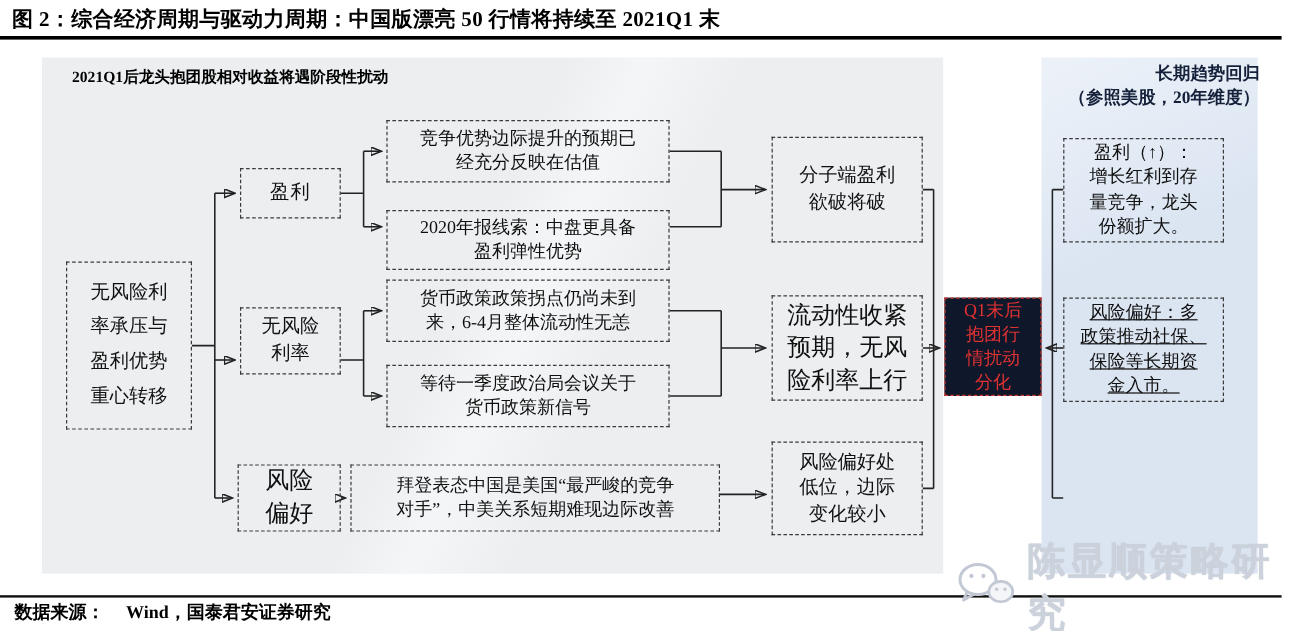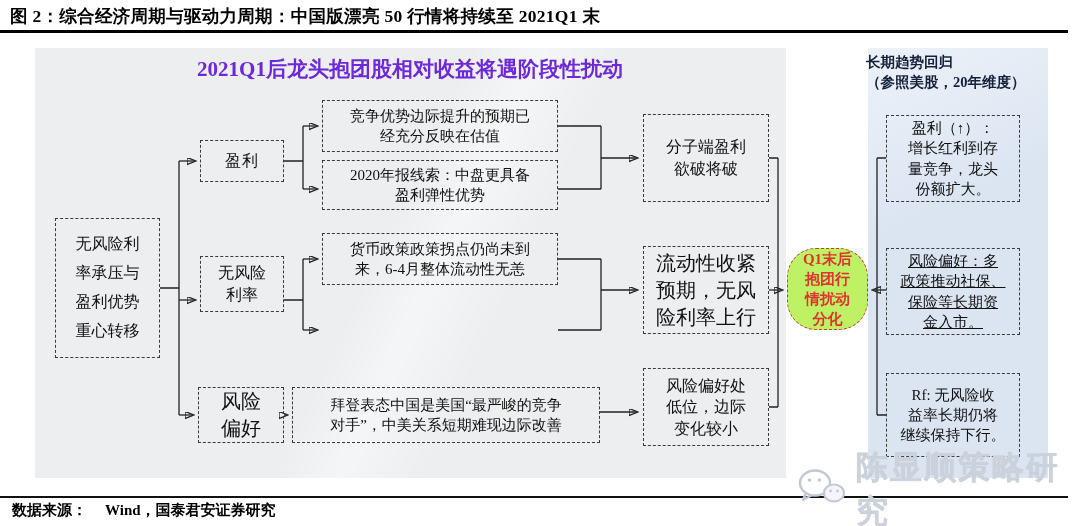--- a/index.html
+++ b/index.html
@@ -10,42 +10,42 @@
              letter-spacing:.3px;white-space:nowrap;}
   #title-rule{position:absolute;left:0;top:30px;width:1080px;height:3px;background:#000;}
   
   #panel-main{position:absolute;left:35px;top:48px;width:751px;height:430px;background:#eceef0;}
   #panel-main::after{content:"";position:absolute;inset:0;pointer-events:none;
       background:linear-gradient(115deg,rgba(255,255,255,0) 46%,rgba(255,255,255,.45) 53%,rgba(255,255,255,0) 62%);}
   #panel-right{position:absolute;left:868px;top:48px;width:180px;height:430px;background:#dbe5f2;}
   #panel-right::after{content:"";position:absolute;inset:0;pointer-events:none;
       background:linear-gradient(155deg,rgba(255,255,255,.5) 0%,rgba(255,255,255,0) 38%);}
   
-  #main-header{position:absolute;left:60px;top:55px;width:700px;text-align:center;
-               font-size:21px;font-weight:bold;color:#6d28d9;}
-  #right-header{position:absolute;left:866px;top:53px;width:184px;text-align:left;
+  #main-header{position:absolute;left:60px;top:55px;width:700px;text-align:left;
+               font-size:13px;font-weight:bold;color:#000000;}
+  #right-header{position:absolute;left:866px;top:53px;width:184px;text-align:right;
                 font-size:14.5px;font-weight:bold;color:#15213a;white-space:pre-line;line-height:1.35;}
   
   .dbox{position:absolute;border:1.5px dashed #3a3a3a;box-sizing:border-box;
         display:flex;align-items:center;justify-content:center;text-align:center;
         white-space:pre-line;font-size:15px;line-height:1.35;color:#101010;}
   #box-root{left:55px;top:218px;width:105px;height:140px;font-size:16px;line-height:1.8;}
   #box-cat-profit{left:200px;top:140px;width:84px;height:42px;font-size:16px;letter-spacing:1px;}
   #box-cat-rate{left:200px;top:256px;width:84px;height:56px;font-size:16px;}
   #box-cat-risk{left:198px;top:387px;width:86px;height:56px;font-size:20px;}
   #box-m1{left:322px;top:100px;width:236px;height:52px;}
-  #box-m2{left:322px;top:160px;width:236px;height:50px;}
+  #box-m2{left:322px;top:175px;width:236px;height:50px;}
   #box-m3{left:322px;top:233px;width:236px;height:52px;}
   #box-m4{left:322px;top:304px;width:236px;height:52px;}
   #box-m5{left:292px;top:387px;width:308px;height:56px;}
   #box-r1{left:643px;top:114px;width:126px;height:88px;font-size:16px;}
   #box-r2{left:643px;top:246px;width:126px;height:88px;font-size:20px;}
   #box-r3{left:643px;top:368px;width:126px;height:78px;font-size:16px;}
-  #box-conclusion{left:787px;top:248px;width:81px;height:82px;background:#bef264;
-                  border-color:#c63b36;color:#e03232;font-weight:bold;font-size:15px;border-radius:29px;}
+  #box-conclusion{left:787px;top:248px;width:81px;height:82px;background:#0f172a;
+                  border-color:#c63b36;color:#e03232;font-weight:normal;font-size:15px;}
   #box-b1{left:886px;top:115px;width:134px;height:87px;}
   #box-b2{left:886px;top:248px;width:134px;height:87px;text-decoration:underline;}
   #box-b3{left:886px;top:373px;width:134px;height:84px;}
   
   #connectors{position:absolute;left:0;top:0;pointer-events:none;}
   #connectors path,#connectors line{stroke:#222;stroke-width:1.3;fill:none;}
   
   #footer-rule{position:absolute;left:0;top:496px;width:1080px;height:2px;background:#111;}
   #footer{position:absolute;left:12px;top:501px;font-size:15px;font-weight:bold;color:#000;}
   #footer .gap{display:inline-block;width:18px;}
@@ -116,20 +116,22 @@
 利率</div>
   <div class="dbox" id="box-cat-risk">风险
 偏好</div>
 
   <div class="dbox" id="box-m1">竞争优势边际提升的预期已
 经充分反映在估值</div>
   <div class="dbox" id="box-m2">2020年报线索：中盘更具备
 盈利弹性优势</div>
   <div class="dbox" id="box-m3">货币政策政策拐点仍尚未到
 来，6-4月整体流动性无恙</div>
+  <div class="dbox" id="box-m4">等待一季度政治局会议关于
+货币政策新信号</div>
   <div class="dbox" id="box-m5">拜登表态中国是美国“最严峻的竞争
 对手”，中美关系短期难现边际改善</div>
 
   <div class="dbox" id="box-r1">分子端盈利
 欲破将破</div>
   <div class="dbox" id="box-r2">流动性收紧
 预期，无风
 险利率上行</div>
   <div class="dbox" id="box-r3">风险偏好处
 低位，边际
@@ -141,23 +143,20 @@
 分化</div>
 
   <div class="dbox" id="box-b1">盈利（↑）：
 增长红利到存
 量竞争，龙头
 份额扩大。</div>
   <div class="dbox" id="box-b2">风险偏好：多
 政策推动社保、
 保险等长期资
 金入市。</div>
-  <div class="dbox" id="box-b3">Rf: 无风险收
-益率长期仍将
-继续保持下行。</div>
 
   <div id="watermark">
     <span style="margin-right:8px;">
       <svg width="52" height="44" viewBox="0 0 52 44">
         <ellipse cx="19" cy="17" rx="15" ry="12.5" fill="none" stroke="#c3c9d4" stroke-width="2.5"></ellipse>
         <path d="M10,27 L7,34 L16,29" fill="none" stroke="#c3c9d4" stroke-width="2.5" stroke-linejoin="round"></path>
         <circle cx="13.5" cy="14" r="1.8" fill="#c3c9d4"></circle>
         <circle cx="23.5" cy="14" r="1.8" fill="#c3c9d4"></circle>
         <ellipse cx="38" cy="27" rx="10" ry="8.5" fill="#f3f5f8" stroke="#c3c9d4" stroke-width="2.2"></ellipse>
         <circle cx="34.5" cy="25" r="1.4" fill="#c3c9d4"></circle>

